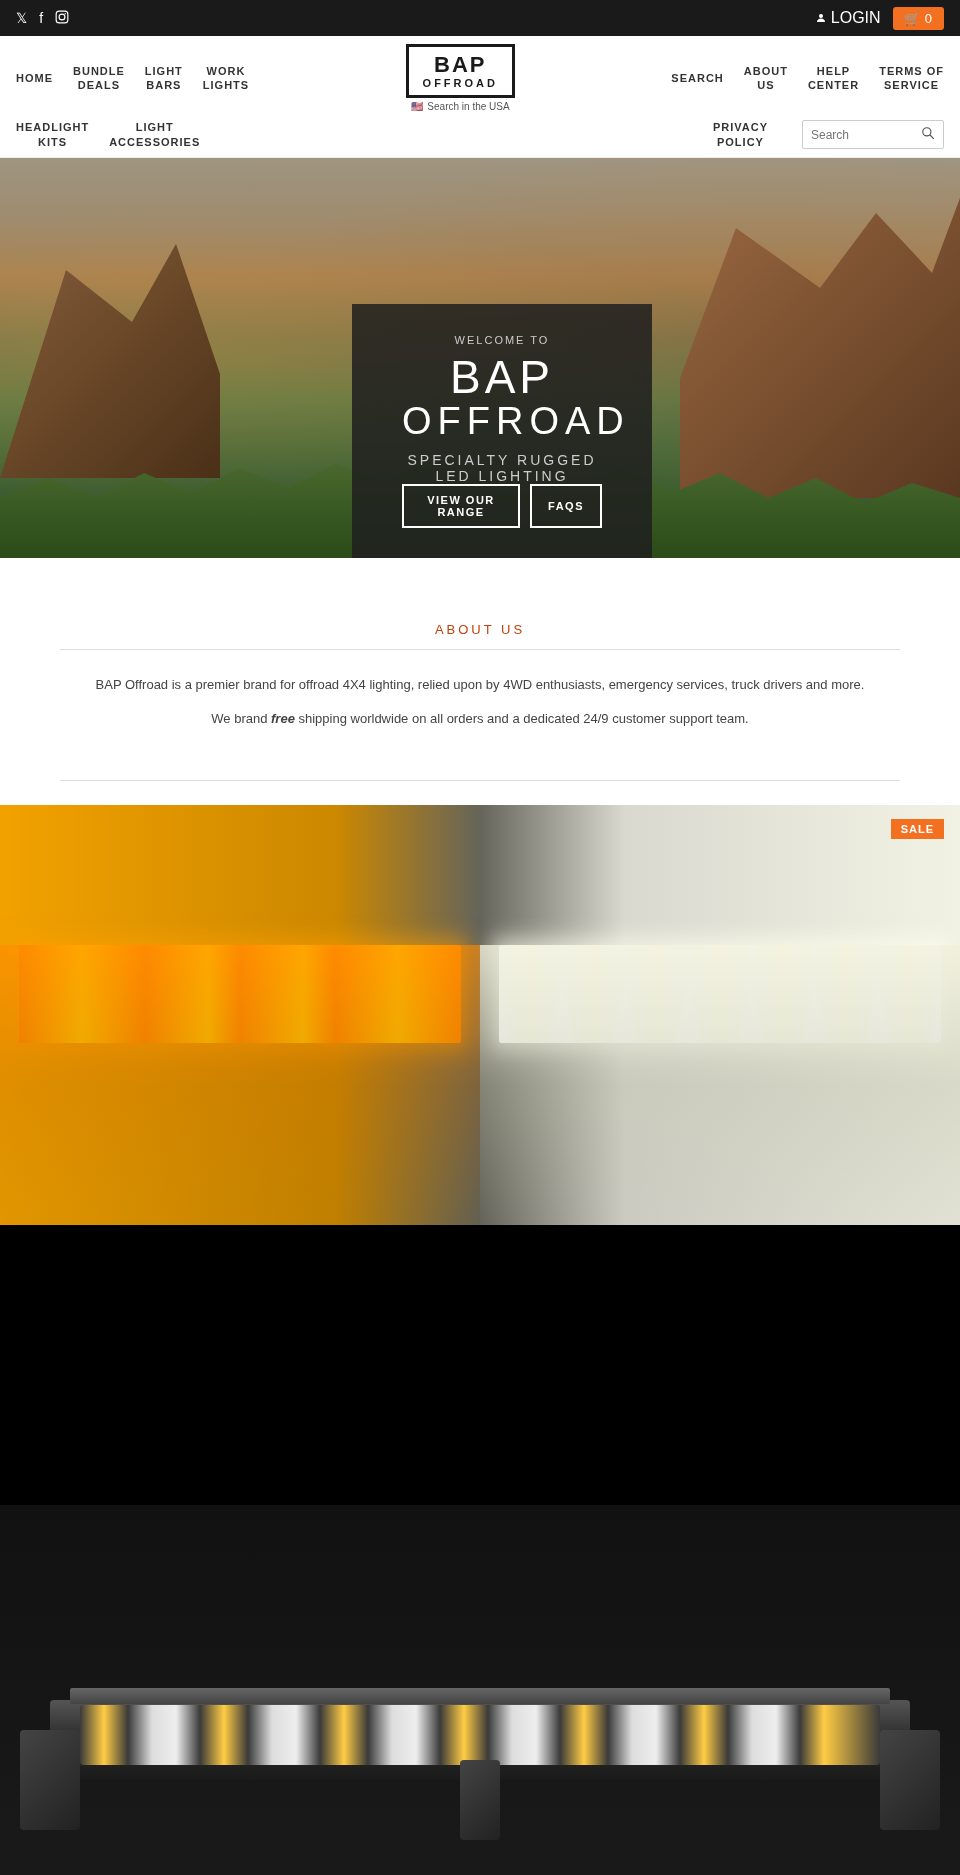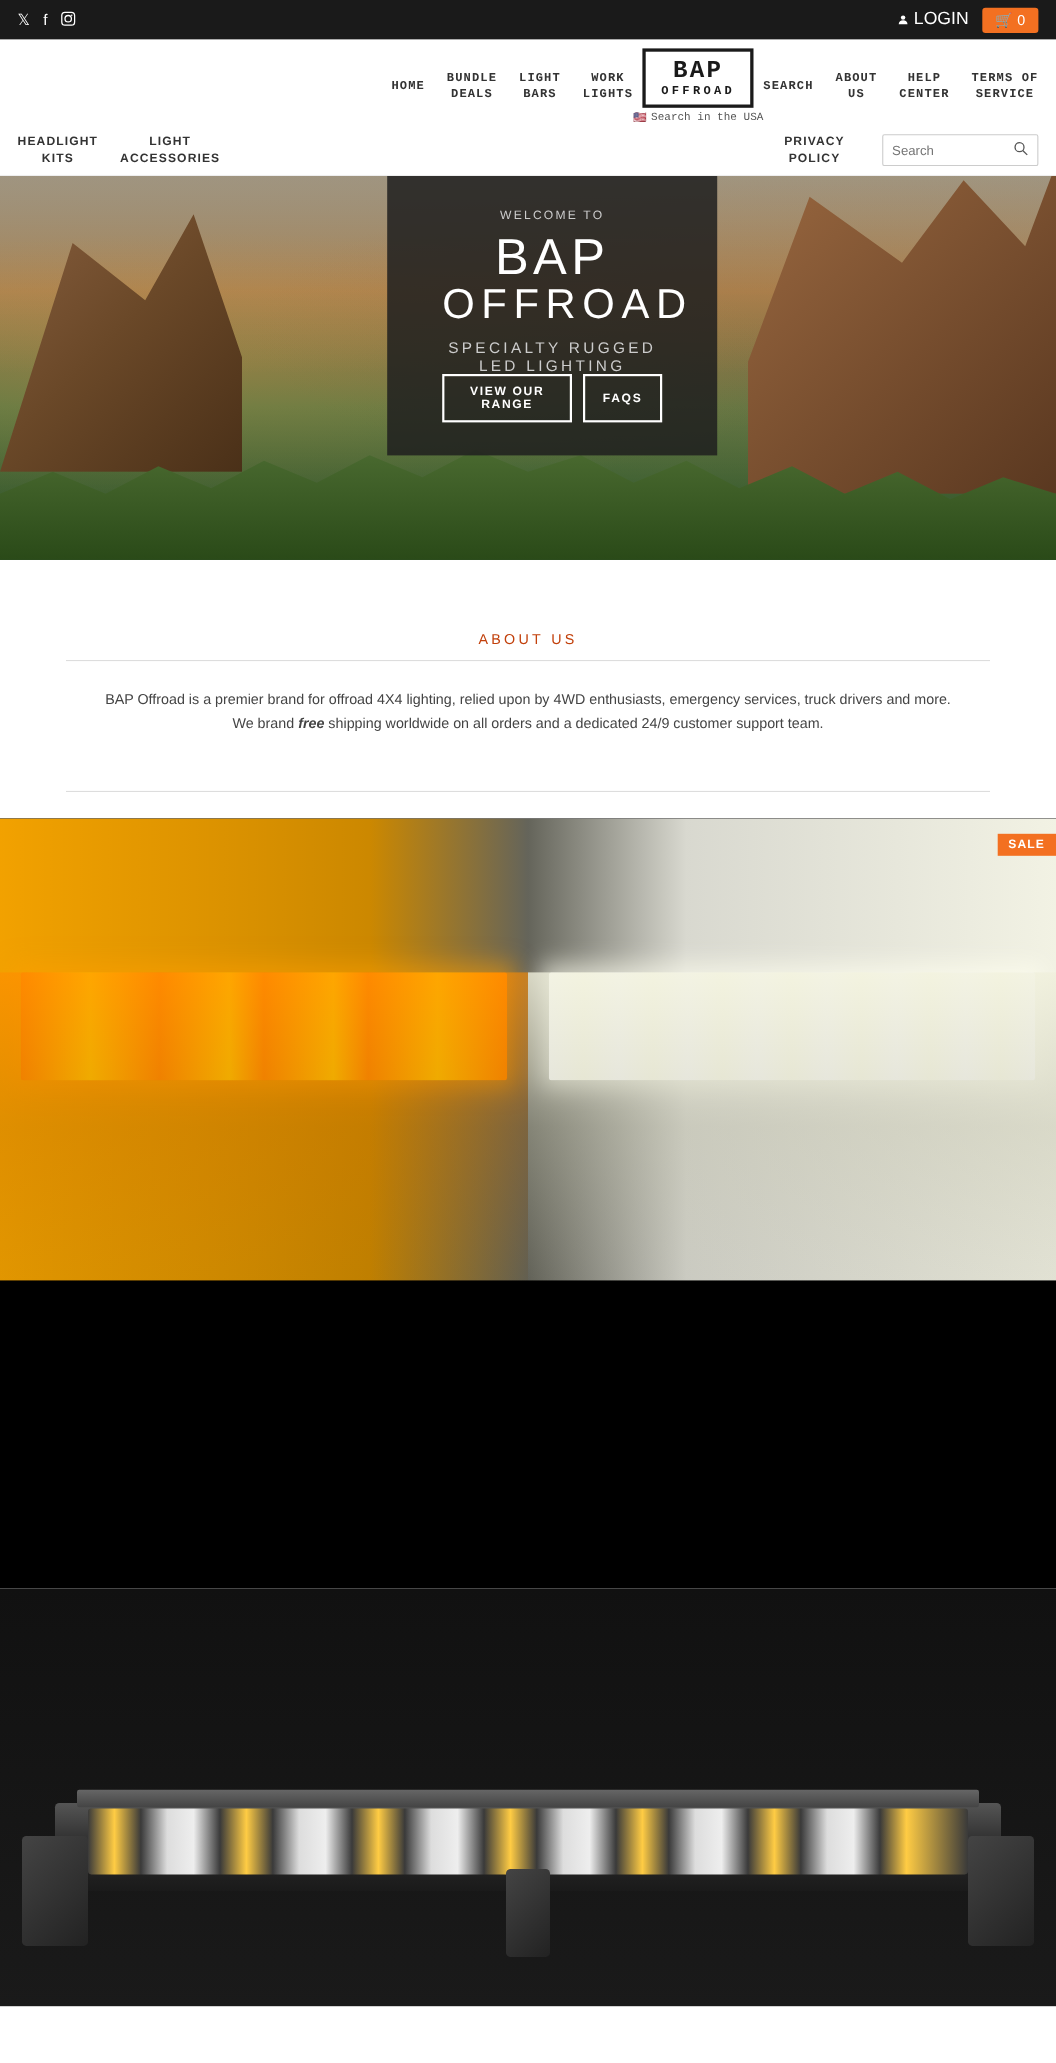--- a/index.html
+++ b/index.html
@@ -33,23 +33,22 @@
 
     
     .nav-wrapper {
       background: #fff;
       border-bottom: 1px solid #eee;
       padding: 0 16px;
     }
     .nav-main {
       display: flex;
       align-items: center;
-      justify-content: flex-end;
+      justify-content: space-between;
       padding: 8px 0 4px 0;
-      font-family: Liberation Mono, monospace;
     }
     .nav-left {
       display: flex;
       align-items: center;
       gap: 20px;
     }
     .nav-right {
       display: flex;
       align-items: center;
       gap: 20px;
@@ -104,25 +103,25 @@
       justify-content: space-between;
       padding: 4px 0 8px 0;
     }
     .nav-secondary-left { display: flex; gap: 20px; }
     .nav-secondary-right { display: flex; gap: 34px; }
 
     
     .hero {
       position: relative;
       width: 960px;
-      height: 349px;
+      height: 400px;
       background: linear-gradient(to bottom, #5a7a9a 0%, #8b6a4a 40%, #4a6a3a 70%, #2a4a2a 100%);
       overflow: hidden;
       display: flex;
-      align-items: flex-start;
+      align-items: flex-end;
       justify-content: center;
       padding-left: 44px;
     }
     .hero-bg {
       position: absolute;
       inset: 0;
       background:
         radial-gradient(ellipse at 20% 50%, rgba(210,140,60,0.3) 0%, transparent 50%),
         radial-gradient(ellipse at 80% 40%, rgba(150,100,60,0.4) 0%, transparent 50%),
         linear-gradient(180deg, #6080a0 0%, #9a7a50 30%, #5a7a45 60%, #2a4a22 100%);
@@ -239,42 +238,42 @@
     }
     .section-divider {
       border: none;
       border-top: 1px solid #ddd;
       margin: 0 0 24px 0;
     }
     .about-text {
       font-size: 13px;
       color: #444;
       line-height: 1.7;
-      margin-bottom: 0;
+      margin-bottom: 12px;
     }
     .about-text-free {
       font-size: 13px;
       color: #444;
       line-height: 1.7;
     }
     .free-word { font-style: italic; font-weight: bold; }
 
     
     .led-section { padding: 20px 60px 0; text-align: center; }
 
     
     .product-section {
       position: relative;
       width: 960px;
       margin-top: 20px;
     }
     .sale-badge {
       position: absolute;
       top: 14px;
-      right: 0;
+      right: 16px;
       background: #f37021;
       color: #fff;
       font-size: 11px;
       font-weight: bold;
       letter-spacing: 1px;
       padding: 4px 10px;
       z-index: 10;
       text-transform: uppercase;
     }
 

